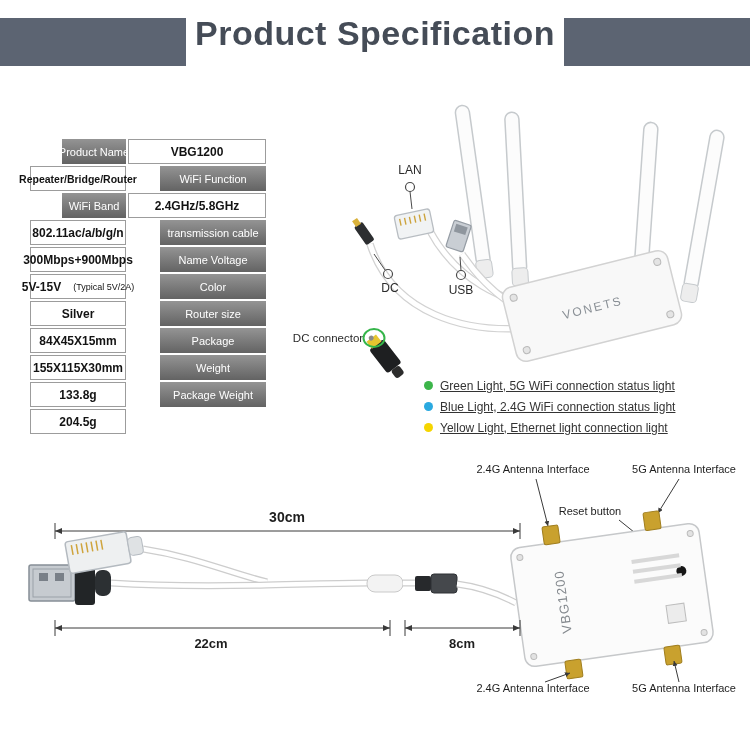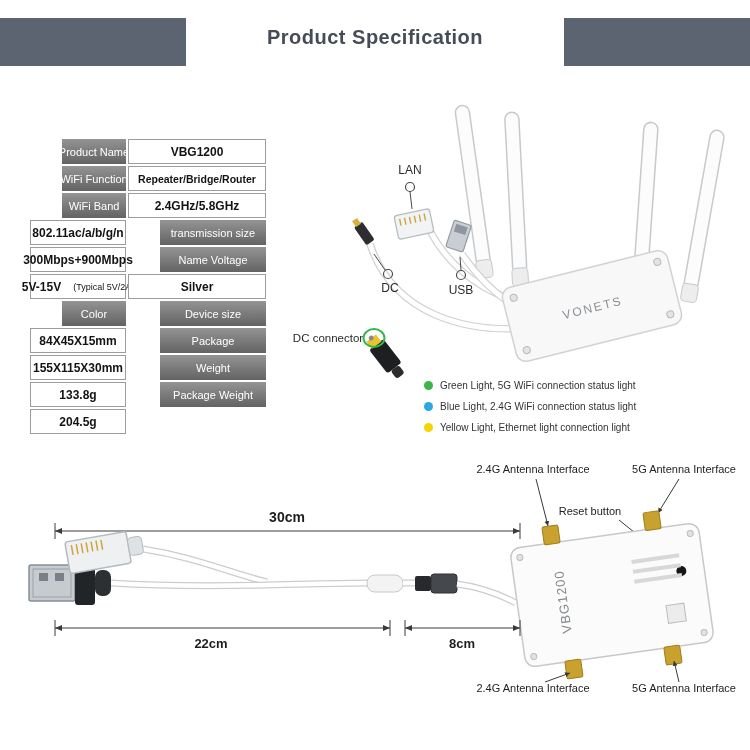--- a/index.html
+++ b/index.html
@@ -2,65 +2,65 @@
 <html><head>
 <meta charset="utf-8">
 <style>
   html,body{margin:0;padding:0;background:#fff;}
   .page{position:relative;width:750px;height:750px;background:#ffffff;overflow:hidden;
         font-family:"Liberation Sans",sans-serif;color:#222;}
   
   .hdr-bar{position:absolute;top:18px;height:48px;width:186px;}
   .hdr-bar.left{left:0;}
   .hdr-bar.right{right:0;}
-  .page-title{position:absolute;top:26px;left:0;width:750px;text-align:center;
-              font-size:20px;font-weight:700;color:#454c57;letter-spacing:.5px;}
+  .page-title{position:absolute;top:14px;left:0;width:750px;text-align:center;
+              font-size:34px;font-weight:700;color:#454c57;letter-spacing:.5px;}
   
   .spec-table{position:absolute;left:30px;top:139px;display:grid;grid-template-columns:96px 138px;
               grid-auto-rows:25px;gap:2px;}
   .cell{display:flex;align-items:center;justify-content:center;white-space:nowrap;}
   .cell.label{background:linear-gradient(180deg,#949494,#636363);color:#fff;font-size:11px;margin-left:32px;}
   .cell.value{background:#fff;border:1px solid #9c9c9c;color:#131313;font-size:12px;font-weight:600;}
   .cell.value.v-small{font-size:10.5px;}
   .cell.value .suffix{font-size:9px;font-weight:400;margin-left:12px;}
   
   .legend{position:absolute;left:424px;top:375px;}
   .legend-row{display:flex;align-items:center;height:21px;}
   .legend-dot{width:9px;height:9px;border-radius:50%;margin-right:7px;flex:0 0 auto;}
-  .legend-text{font-size:10px;color:#333;white-space:nowrap;}
+  .legend-text{font-size:12px;color:#333;white-space:nowrap;text-decoration:underline;}
   svg{position:absolute;}
   svg text{font-family:"Liberation Sans",sans-serif;}
 </style>
 </head>
 <body>
 
 <div class="page">
 
   <div class="hdr-bar left" style="background-color: rgb(92, 100, 114);"></div>
   <div class="hdr-bar right" style="background-color: rgb(92, 100, 114);"></div>
   <div class="page-title">Product Specification</div>
 
   <div class="spec-table">
     <div class="cell label">Product Name</div>
     <div class="cell value">VBG1200</div>
+    <div class="cell value v-small">Repeater/Bridge/Router</div>
     <div class="cell label">WiFi Function</div>
-    <div class="cell value v-small">Repeater/Bridge/Router</div>
     <div class="cell label">WiFi Band</div>
     <div class="cell value">2.4GHz/5.8GHz</div>
     <div class="cell value">802.11ac/a/b/g/n</div>
-    <div class="cell label">transmission size</div>
+    <div class="cell label">transmission cable</div>
     <div class="cell value">300Mbps+900Mbps</div>
     <div class="cell label">Name Voltage</div>
     <div class="cell value">
       <span>5V-15V</span>
       <span class="suffix">(Typical 5V/2A)</span>
     </div>
+    <div class="cell label">Color</div>
     <div class="cell value">Silver</div>
-    <div class="cell label">Color</div>
-    <div class="cell label">Device size</div>
+    <div class="cell label">Router size</div>
     <div class="cell value">84X45X15mm</div>
     <div class="cell label">Package</div>
     <div class="cell value">155X115X30mm</div>
     <div class="cell label">Weight</div>
     <div class="cell value">133.8g</div>
     <div class="cell label">Package Weight</div>
     <div class="cell value">204.5g</div>
   </div>
 
   <svg style="left:262px;top:76px;" width="486" height="302" viewBox="0 0 486 302">

